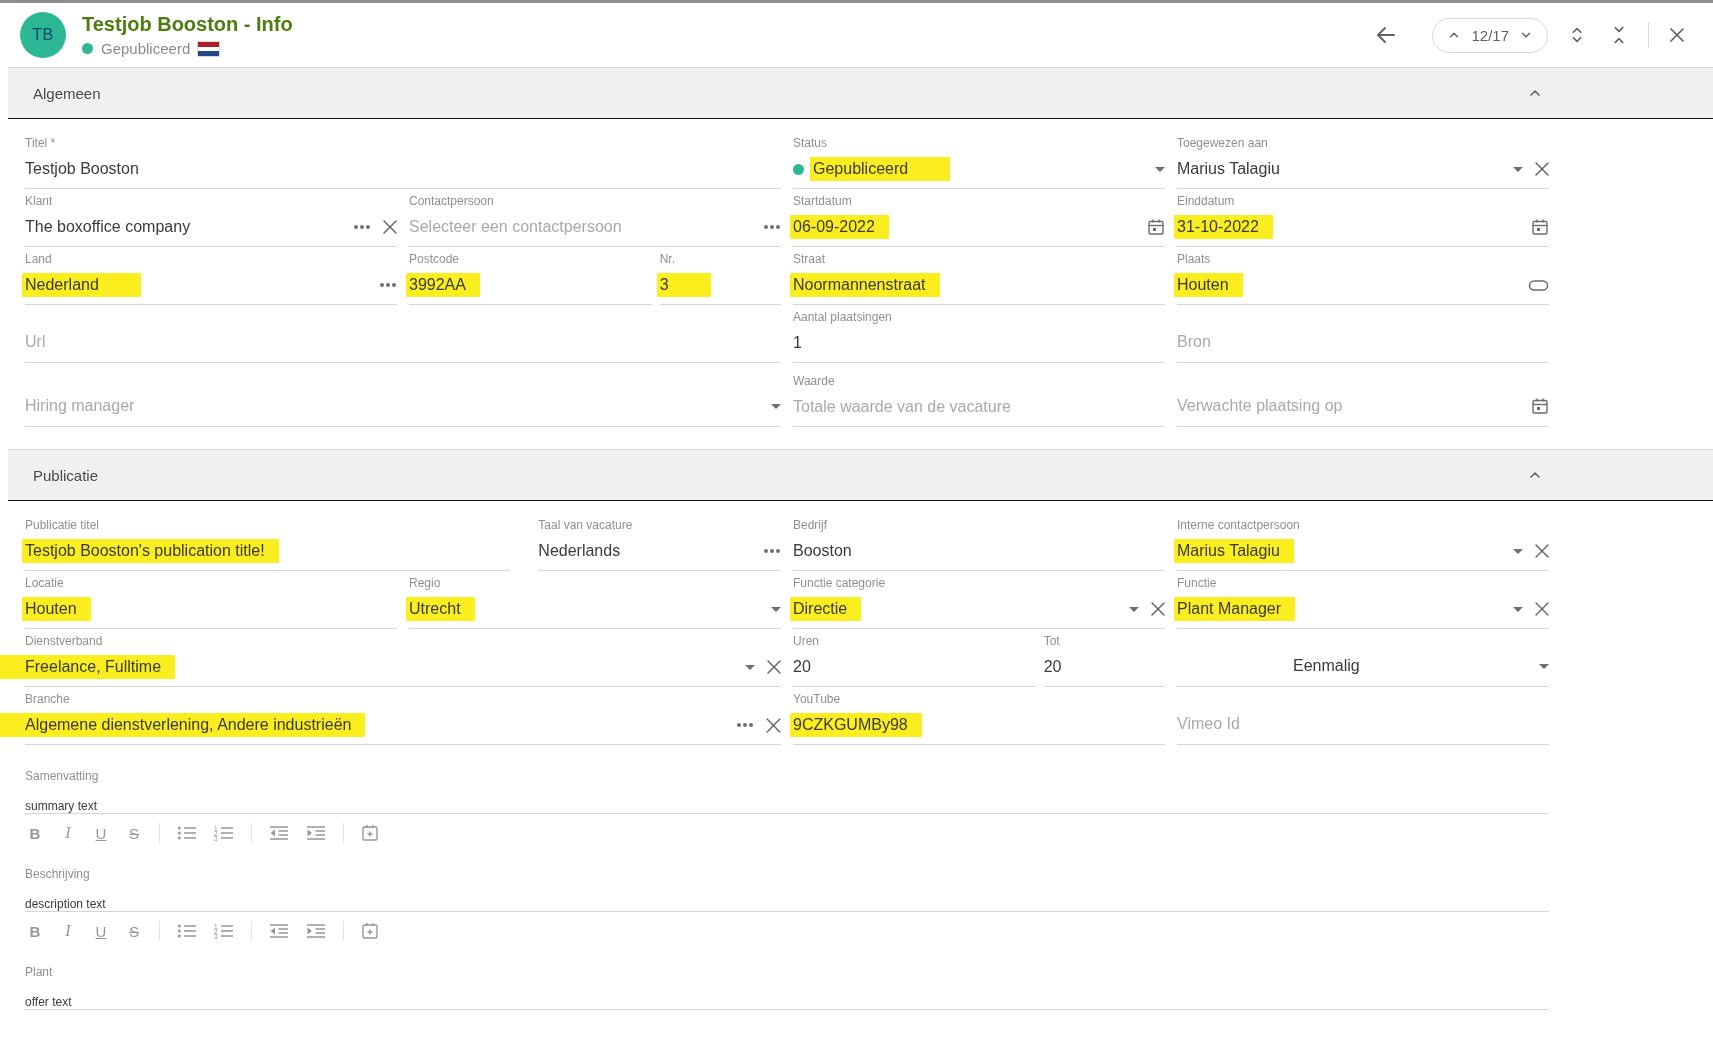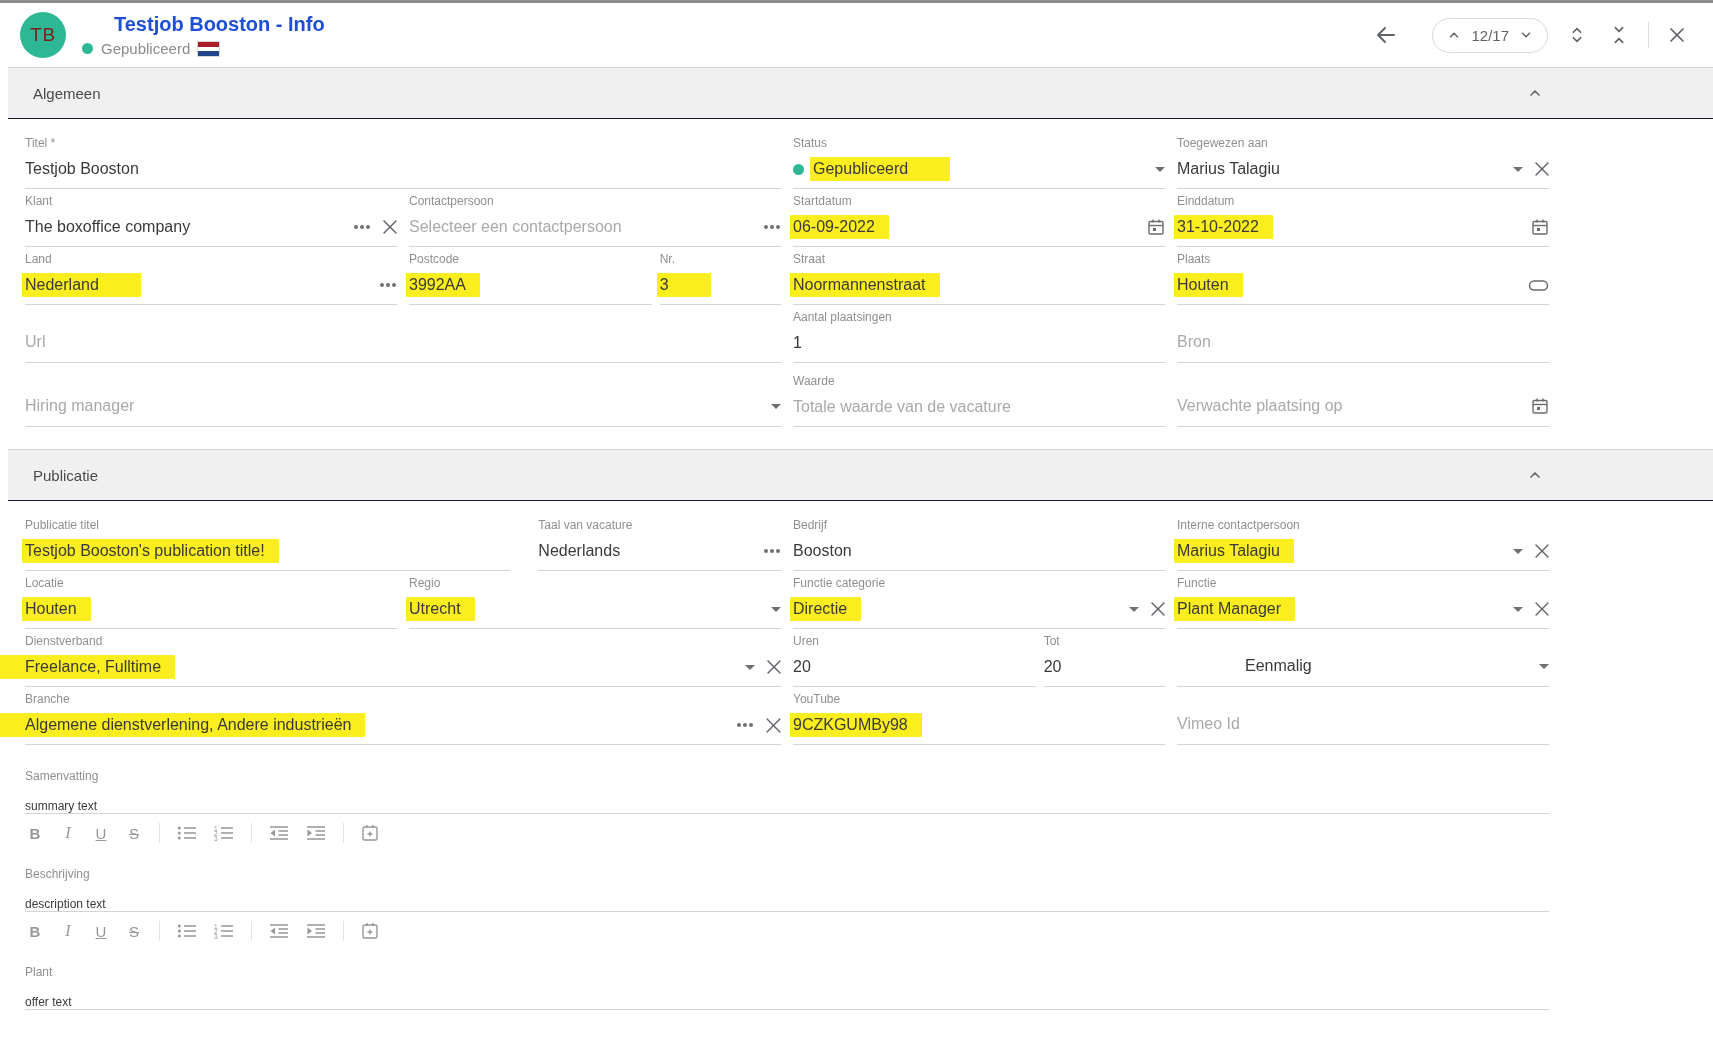--- a/index.html
+++ b/index.html
@@ -1,24 +1,24 @@
 <!DOCTYPE html>
 <html><head>
 <meta charset="utf-8">
 <style>
   * { margin:0; padding:0; box-sizing:border-box; }
   html,body { width:1713px; height:1064px; background:#fff; font-family:"Liberation Sans", sans-serif; overflow:hidden; }
   .page { width:1713px; height:1064px; border-top:3px solid #8e8e8e; background:#fff; }
 
   
   .hdr { height:64px; display:flex; align-items:center; padding:0 24px 0 20px; background:#fff; }
-  .avatar { width:46px; height:46px; border-radius:50%; background:#2eb794; color:#7f1d1d; font-size:19px;
+  .avatar { width:46px; height:46px; border-radius:50%; background:#2eb794; color:#0c4a6e; font-size:16px;
             display:flex; align-items:center; justify-content:center; letter-spacing:.5px; }
   .tblock { margin-left:16px; flex:1; }
-  .title { font-size:20px; font-weight:700; color:#1d4ed8;margin-left:32px; }
+  .title { font-size:20px; font-weight:700; color:#4d7c0f; }
   .sub { display:flex; align-items:center; gap:8px; margin-top:4px; font-size:15px; color:#8b8b8b; }
   .dot { width:11px; height:11px; border-radius:50%; background:#2eb794; display:inline-block; }
   .flag { width:21px; height:14px; display:inline-block;
           background:linear-gradient(#ae1c28 0 33.3%, #ffffff 33.3% 66.6%, #21468b 66.6%); box-shadow:0 0 0 1px #d8d8d8; }
   .hactions { display:flex; align-items:center; gap:16px;justify-content:flex-end; }
   .icon-btn { background:none; border:none; cursor:pointer; display:flex; align-items:center; justify-content:center; padding:2px; }
   .pager { display:flex; align-items:center; gap:8px; border:1px solid #d9d9d9; border-radius:18px; height:35px; padding:0 12px; }
   .pager .cnt { font-size:15px; color:#5f6368; }
   .vdiv { width:1px; height:26px; background:#dcdcdc; }
 
@@ -473,21 +473,21 @@
         </div>
         <div class="field">
           <div class="flabel">Tot</div>
           <div class="control">
               <span class="value">20</span>
             </div>
         </div>
       </div>
       <div class="field nolabel">
         <div class="control">
-          <span class="value" style="margin-left:68px;">Eenmalig</span>
+          <span class="value" style="margin-left:116px;">Eenmalig</span>
           <span class="ticons">
               <span class="caret"></span>
             </span>
         </div>
       </div>
     </div>
 
     <div class="frow">
       <div class="field span2">
         <div class="flabel">Branche</div>

